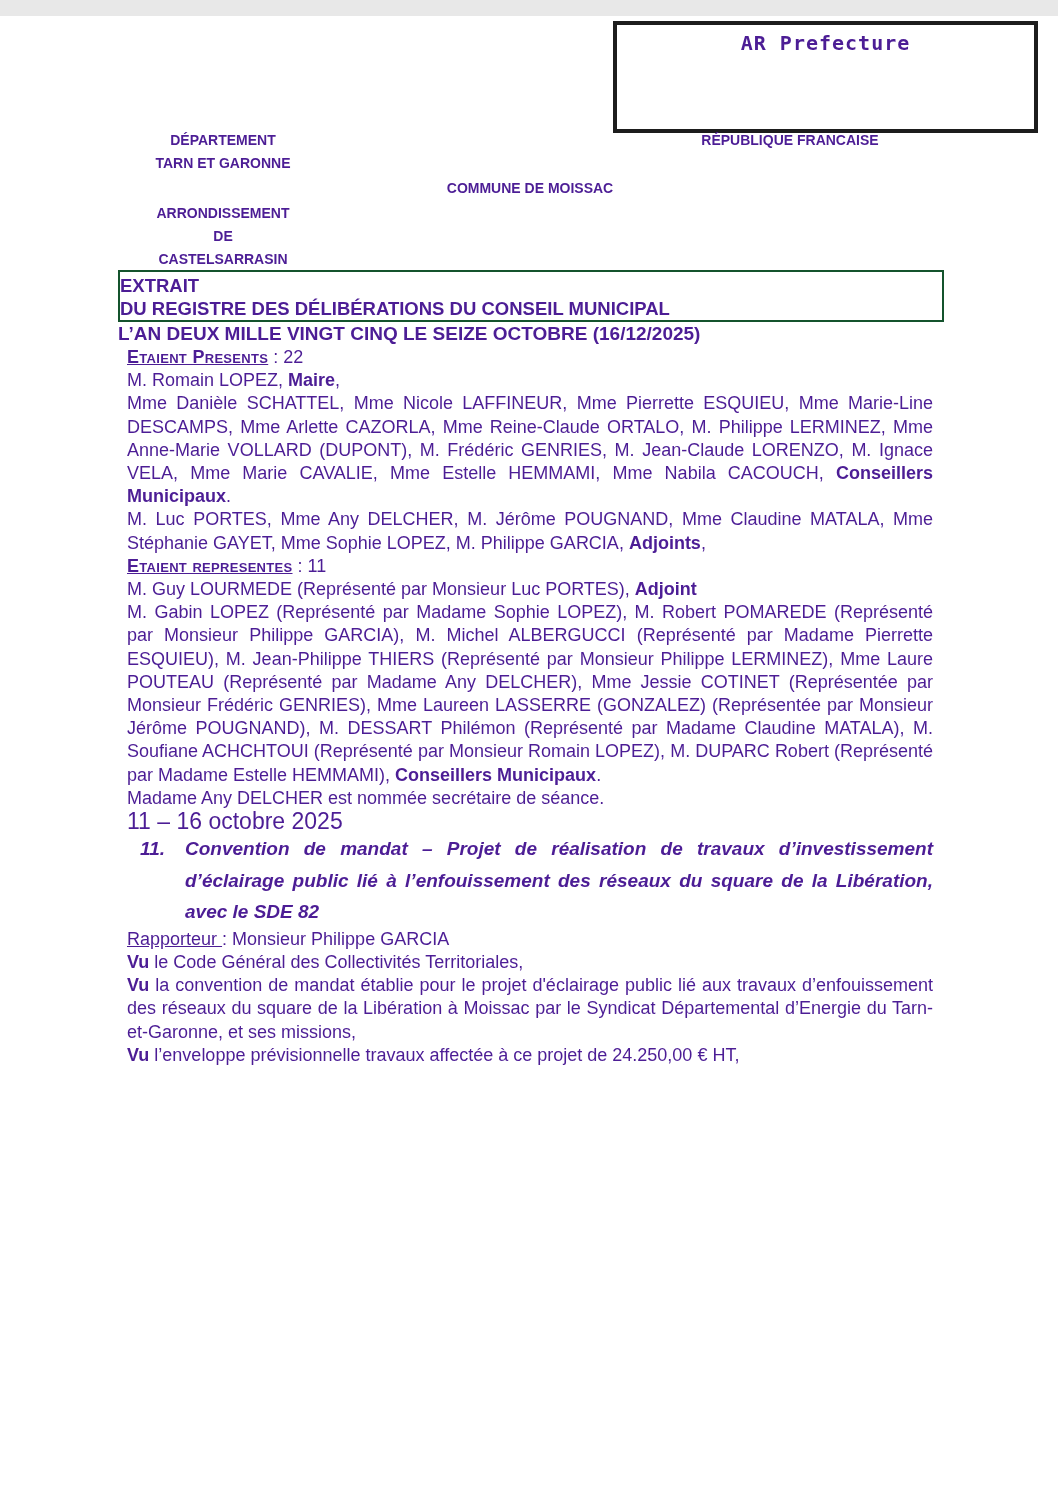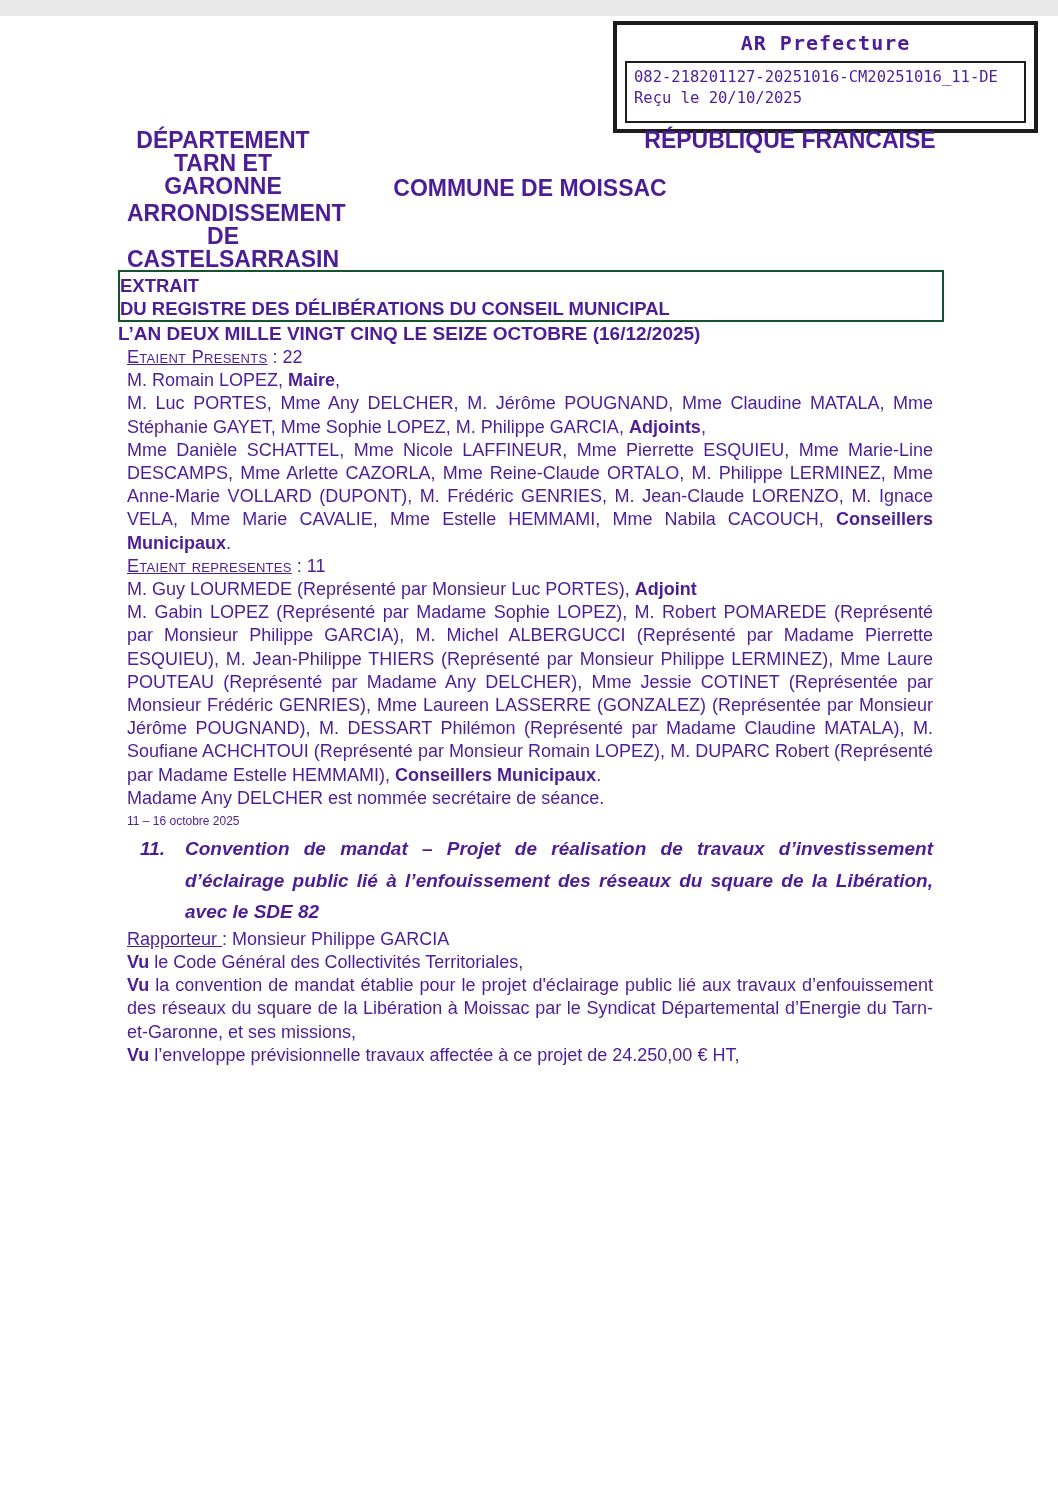--- a/index.html
+++ b/index.html
@@ -23,21 +23,21 @@
     margin-top:7px;letter-spacing:1px;
   }
   .stamp-inner{
     position:absolute;left:8px;right:8px;top:36px;bottom:6px;
     border:2px solid #1d1d1d;
     padding:4px 7px;
     font-size:15.5px;line-height:21px;
     white-space:nowrap;overflow:hidden;
   }
   
-  .hdr{position:absolute;font-weight:bold;font-size:23px;line-height:23px;}
+  .hdr{position:absolute;font-weight:bold;font-size:14px;line-height:23px;}
   .dept{left:127px;top:113px;width:192px;text-align:center;}
   .dept div{line-height:23px;}
   .republique{left:640px;top:113px;width:300px;text-align:center;}
   .commune{left:127px;top:161px;width:806px;text-align:center;}
   .arrond{left:127px;top:186px;width:192px;text-align:center;}
   .arrond div{line-height:23px;}
   
   .extrait-box{
     position:absolute;left:118px;top:254px;width:822px;height:46px;
     border:2px solid #14532d;text-align:left;
@@ -49,27 +49,27 @@
     font-weight:bold;font-size:19px;line-height:23px;
   }
   
   .body{
     position:absolute;left:127px;top:330px;width:806px;
     font-size:18px;line-height:23.2px;
   }
   .body p{margin:0;}
   .just{text-align:justify;}
   .sc{
-    font-variant:small-caps;font-weight:normal;
+    font-variant:small-caps;font-weight:bold;
     text-decoration:underline;
     letter-spacing:.3px;
   }
   b{font-weight:bold;}
   .secretary{margin-top:43px;}
-  .item-ref{margin-top:38px;font-size:12px;}
+  .item-ref{margin-top:38px;font-size:23px;}
   .item-heading{
     margin-top:11px;
     font-weight:bold;font-style:italic;
     font-size:19px;line-height:31.5px;
     padding-left:58px;text-indent:-45px;
     text-align:justify;
   }
   .item-heading .num{display:inline-block;width:45px;text-indent:0;}
   .rapporteur{margin-top:-4px;}
   .rapporteur .lbl{text-decoration:underline;}
@@ -77,24 +77,20 @@
   .vu2{margin-top:22px;}
   .vu3{margin-top:24px;}
 </style>
 </head>
 <body>
 
 <div class="page">
 
   <div class="stamp">
     <div class="stamp-title">AR Prefecture</div>
-    <div class="stamp-inner">
-      <div>082-218201127-20251016-CM20251016_11-DE</div>
-      <div>Reçu le 20/10/2025</div>
-    </div>
   </div>
 
   <div class="hdr dept">
     <div>DÉPARTEMENT</div>
     <div>TARN ET GARONNE</div>
   </div>
   <div class="hdr commune">COMMUNE DE MOISSAC</div>
   <div class="hdr republique">RÉPUBLIQUE FRANCAISE</div>
   <div class="hdr arrond">
     <div>ARRONDISSEMENT</div>
@@ -109,23 +105,23 @@
 
   <div class="lan-line">L’AN DEUX MILLE VINGT CINQ LE SEIZE OCTOBRE (16/12/2025)</div>
 
   <div class="body">
 
 
     <p><span class="sc">Etaient Presents</span><span> : 22</span></p>
 
     <p><span>M. Romain LOPEZ, </span><b>Maire</b><span>,</span></p>
 
+    <p class="just"><span>Mme Danièle SCHATTEL, Mme Nicole LAFFINEUR, Mme Pierrette ESQUIEU, Mme Marie-Line DESCAMPS, Mme Arlette CAZORLA, Mme Reine-Claude ORTALO, M. Philippe LERMINEZ, Mme Anne-Marie VOLLARD (DUPONT), M. Frédéric GENRIES, M. Jean-Claude LORENZO, M. Ignace VELA, Mme Marie CAVALIE, Mme Estelle HEMMAMI, Mme Nabila CACOUCH, </span><b>Conseillers Municipaux</b><span>.</span></p>
+
     <p class="just"><span>M. Luc PORTES, Mme Any DELCHER, M. Jérôme POUGNAND, Mme Claudine MATALA, Mme Stéphanie GAYET, Mme Sophie LOPEZ, M. Philippe GARCIA, </span><b>Adjoints</b><span>,</span></p>
-
-    <p class="just"><span>Mme Danièle SCHATTEL, Mme Nicole LAFFINEUR, Mme Pierrette ESQUIEU, Mme Marie-Line DESCAMPS, Mme Arlette CAZORLA, Mme Reine-Claude ORTALO, M. Philippe LERMINEZ, Mme Anne-Marie VOLLARD (DUPONT), M. Frédéric GENRIES, M. Jean-Claude LORENZO, M. Ignace VELA, Mme Marie CAVALIE, Mme Estelle HEMMAMI, Mme Nabila CACOUCH, </span><b>Conseillers Municipaux</b><span>.</span></p>
 
     <p><span class="sc">Etaient representes</span><span> : 11</span></p>
 
     <p><span>M. Guy LOURMEDE (Représenté par Monsieur Luc PORTES), </span><b>Adjoint</b></p>
 
     <p class="just"><span>M. Gabin LOPEZ (Représenté par Madame Sophie LOPEZ), M. Robert POMAREDE (Représenté par Monsieur Philippe GARCIA), M. Michel ALBERGUCCI (Représenté par Madame Pierrette ESQUIEU), M. Jean-Philippe THIERS (Représenté par Monsieur Philippe LERMINEZ), Mme Laure POUTEAU (Représenté par Madame Any DELCHER), Mme Jessie COTINET (Représentée par Monsieur Frédéric GENRIES), Mme Laureen LASSERRE (GONZALEZ) (Représentée par Monsieur Jérôme POUGNAND), M. DESSART Philémon (Représenté par Madame Claudine MATALA), M. Soufiane ACHCHTOUI (Représenté par Monsieur Romain LOPEZ), M. DUPARC Robert (Représenté par Madame Estelle HEMMAMI), </span><b>Conseillers Municipaux</b><span>.</span></p>
 
     <p class="secretary">Madame Any DELCHER est nommée secrétaire de séance.</p>
 
     <p class="item-ref">11 – 16 octobre 2025</p>

